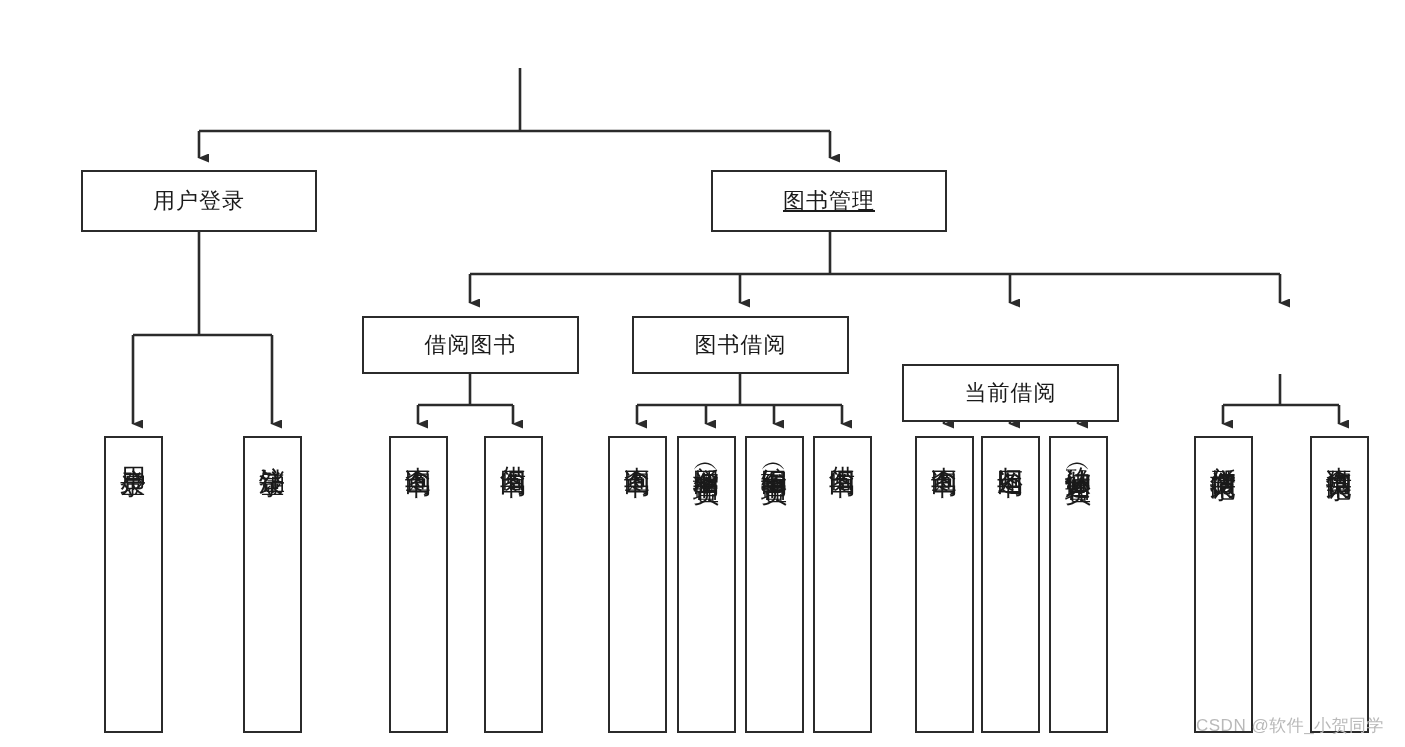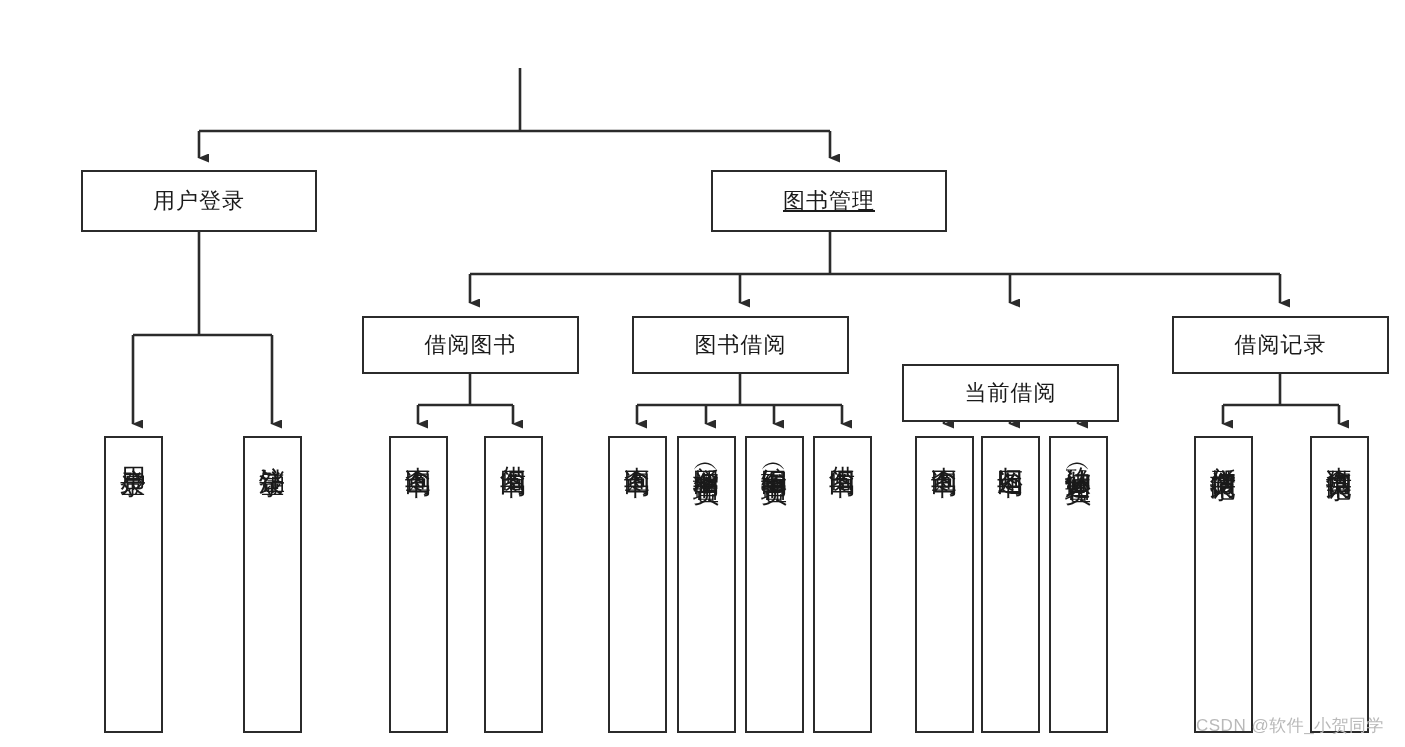--- a/index.html
+++ b/index.html
@@ -84,23 +84,20 @@
 
   <div class="node h" style="left:362px;top:316px;width:217px;height:58px;">
     <span class="lbl">借阅图书</span>
   </div>
   <div class="node h" style="left:632px;top:316px;width:217px;height:58px;">
     <span class="lbl">图书借阅</span>
   </div>
   <div class="node h" style="left:902px;top:316px;width:217px;height:58px;margin-top:48px;">
     <span class="lbl">当前借阅</span>
   </div>
-  <div class="node h" style="left:1172px;top:316px;width:217px;height:58px;">
-    <span class="lbl">借阅记录</span>
-  </div>
 
   <div class="node v" style="left:104px;top:436px;width:59px;height:297px;">
     <span class="lbl">用户登录</span>
   </div>
   <div class="node v" style="left:243px;top:436px;width:59px;height:297px;">
     <span class="lbl">注销登录</span>
   </div>
 
   <div class="node v" style="left:389px;top:436px;width:59px;height:297px;">
     <span class="lbl">查询图书</span>

